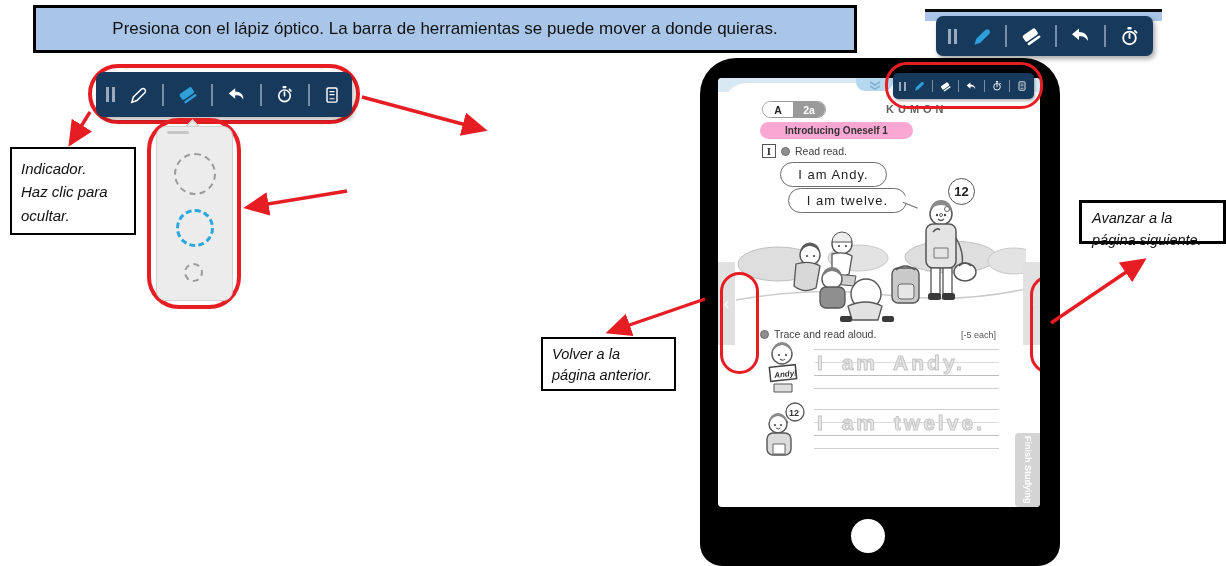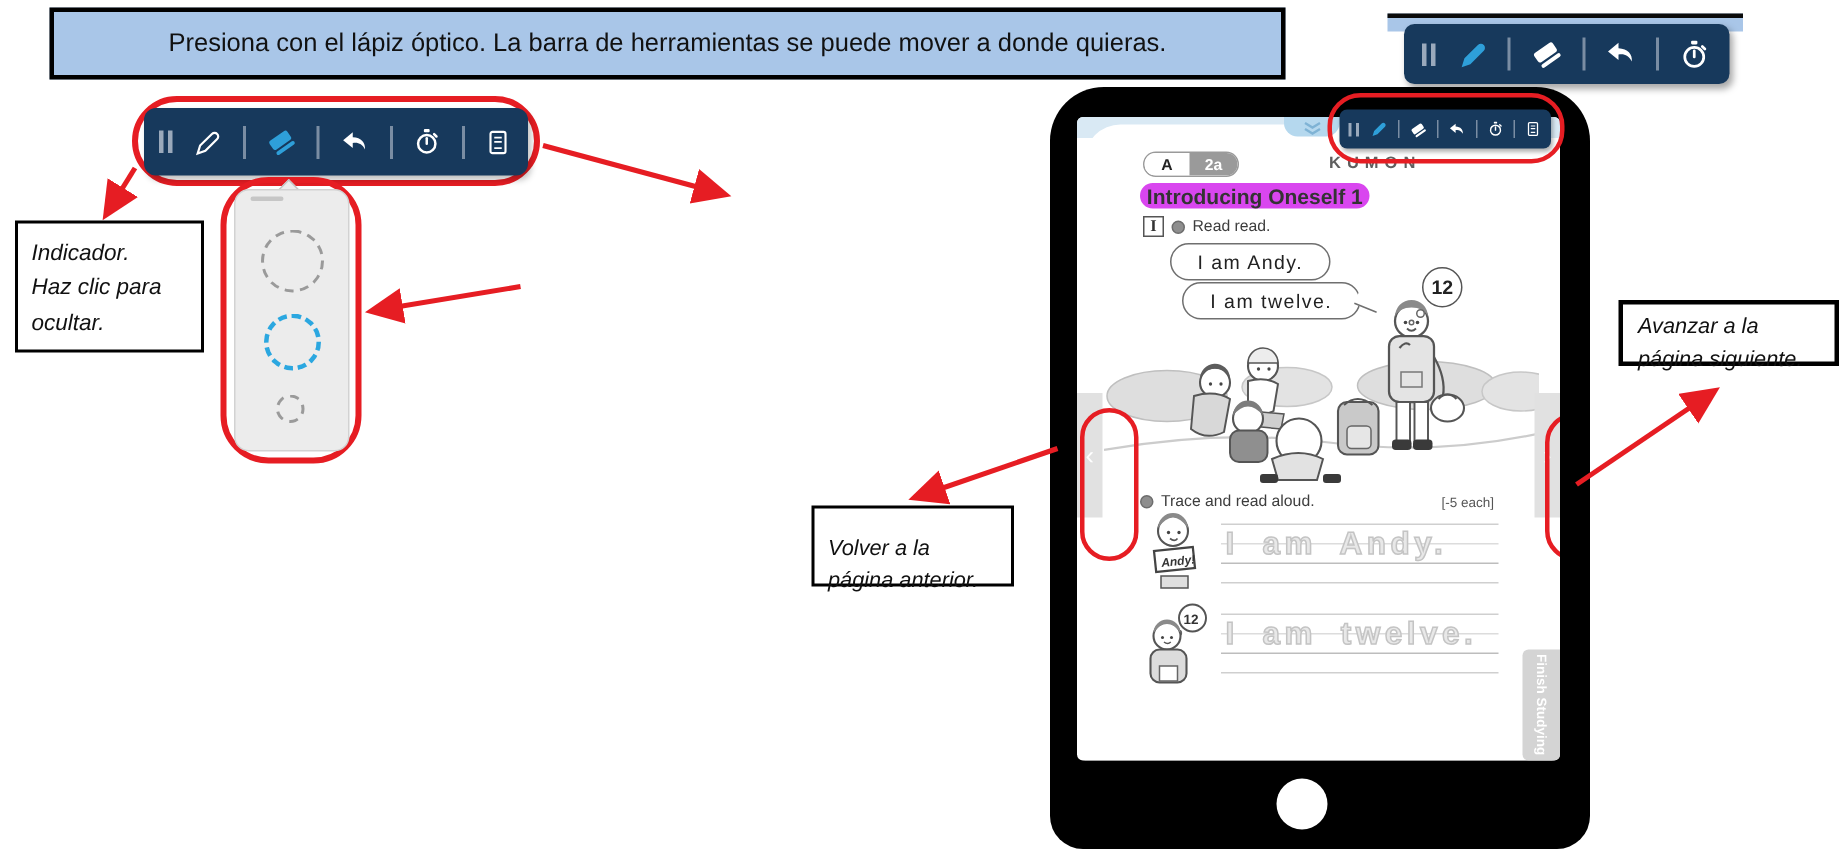--- a/index.html
+++ b/index.html
@@ -8,21 +8,21 @@
   #canvas { position:relative; width:1226px; height:566px; background:#fff; overflow:hidden; }
 
   
   .banner { position:absolute; background:#A9C6E8; border:3px solid #000; color:#111; }
   #top-banner { left:33px; top:5px; width:824px; height:48px; font-size:17px;
     display:flex; align-items:center; justify-content:center; }
   #bottom-banner { left:2px; top:414px; width:620px; height:61px; font-size:16.5px;
     line-height:1.33; padding:5px 8px; }
   .note-box { position:absolute; background:#fff; border:2px solid #000; color:#111;font-style:italic; }
   #indicador-box { left:10px; top:147px; width:126px; height:88px; font-size:15px; line-height:1.55; padding:8px 9px; }
-  #volver-box { left:541px; top:337px; width:135px; height:54px; font-size:14.5px; line-height:1.45; padding:17px 9px; }
+  #volver-box { left:541px; top:337px; width:135px; height:54px; font-size:14.5px; line-height:1.45; padding:5px 9px; }
   #avanzar-box { left:1079px; top:200px; width:147px; height:44px; font-size:14.5px; line-height:1.5; border-width:3px; padding:5px 10px; }
   #desde-box { position:absolute; left:347px; top:132px; width:292px; height:129px; background:#fff;
     border:1px solid #8a8a8a; font-size:13.5px; color:#111; line-height:1.47; padding:6px 10px; }
 
   
   .toolbar { position:absolute; background:#17395C; display:flex; align-items:center; color:#fff; }
   .tb-div { width:2px; background:#7A8DA3; flex:none; }
   .tb-handle { display:flex; gap:3px; flex:none; }
   .tb-handle i { display:block; background:#9AA9BB; }
   .ic { display:block; flex:none; }
@@ -70,22 +70,22 @@
   #tab-toolbar .tb-handle i { width:2px; height:9px; }
   #tab-toolbar-oval { position:absolute; left:185px; top:4px; width:158px; height:47px;
     border:3.5px solid #E61D23; border-radius:22px; }
 
   
   #level-pill { position:absolute; left:44px; top:23px; height:17px; display:flex; border:1px solid #9a9a9a;
     border-radius:9px; overflow:hidden; font-size:10.5px; font-weight:bold; }
   #level-pill .lp-a { width:30px; background:#fff; color:#222; display:flex; align-items:center; justify-content:center; }
   #level-pill .lp-p { width:32px; background:#9a9a9a; color:#fff; display:flex; align-items:center; justify-content:center; }
   #brand { position:absolute; left:168px; top:25px; font-size:11px; font-weight:bold; color:#5f5f5f; letter-spacing:4px; }
-  #ws-title { position:absolute; left:42px; top:44px; width:153px; height:17px; background:#d946ef; border-radius:9px;
-    font-size:14px; font-weight:bold; color:#333; display:flex; align-items:center; justify-content:center; }
+  #ws-title { position:absolute; left:42px; top:44px; width:153px; height:17px; background:#f9a8d4; border-radius:9px;
+    font-size:10px; font-weight:bold; color:#333; display:flex; align-items:center; justify-content:center; }
   .instr { position:absolute; display:flex; align-items:center; gap:5px; font-size:10.5px; color:#3d3d3d; }
   #instr1 { left:44px; top:66px; }
   #instr2 { left:42px; top:250px;align-items:center; }
   .numeral-box { width:14px; height:14px; border:1.3px solid #555; font-family:"Liberation Serif",serif;
     font-size:11px; font-weight:bold; color:#333; display:flex; align-items:center; justify-content:center; }
   .audio-dot { width:9px; height:9px; border-radius:50%; background:#8e8e8e; border:1.5px solid #6d6d6d; }
   #score { position:absolute; left:243px; top:252px; font-size:9px; color:#555; }
 
   .bubble { position:absolute; border:1.5px solid #6f6f6f; border-radius:13px; background:#fff;
     font-size:13px; color:#222; display:flex; align-items:center; justify-content:center; letter-spacing:1px; }

